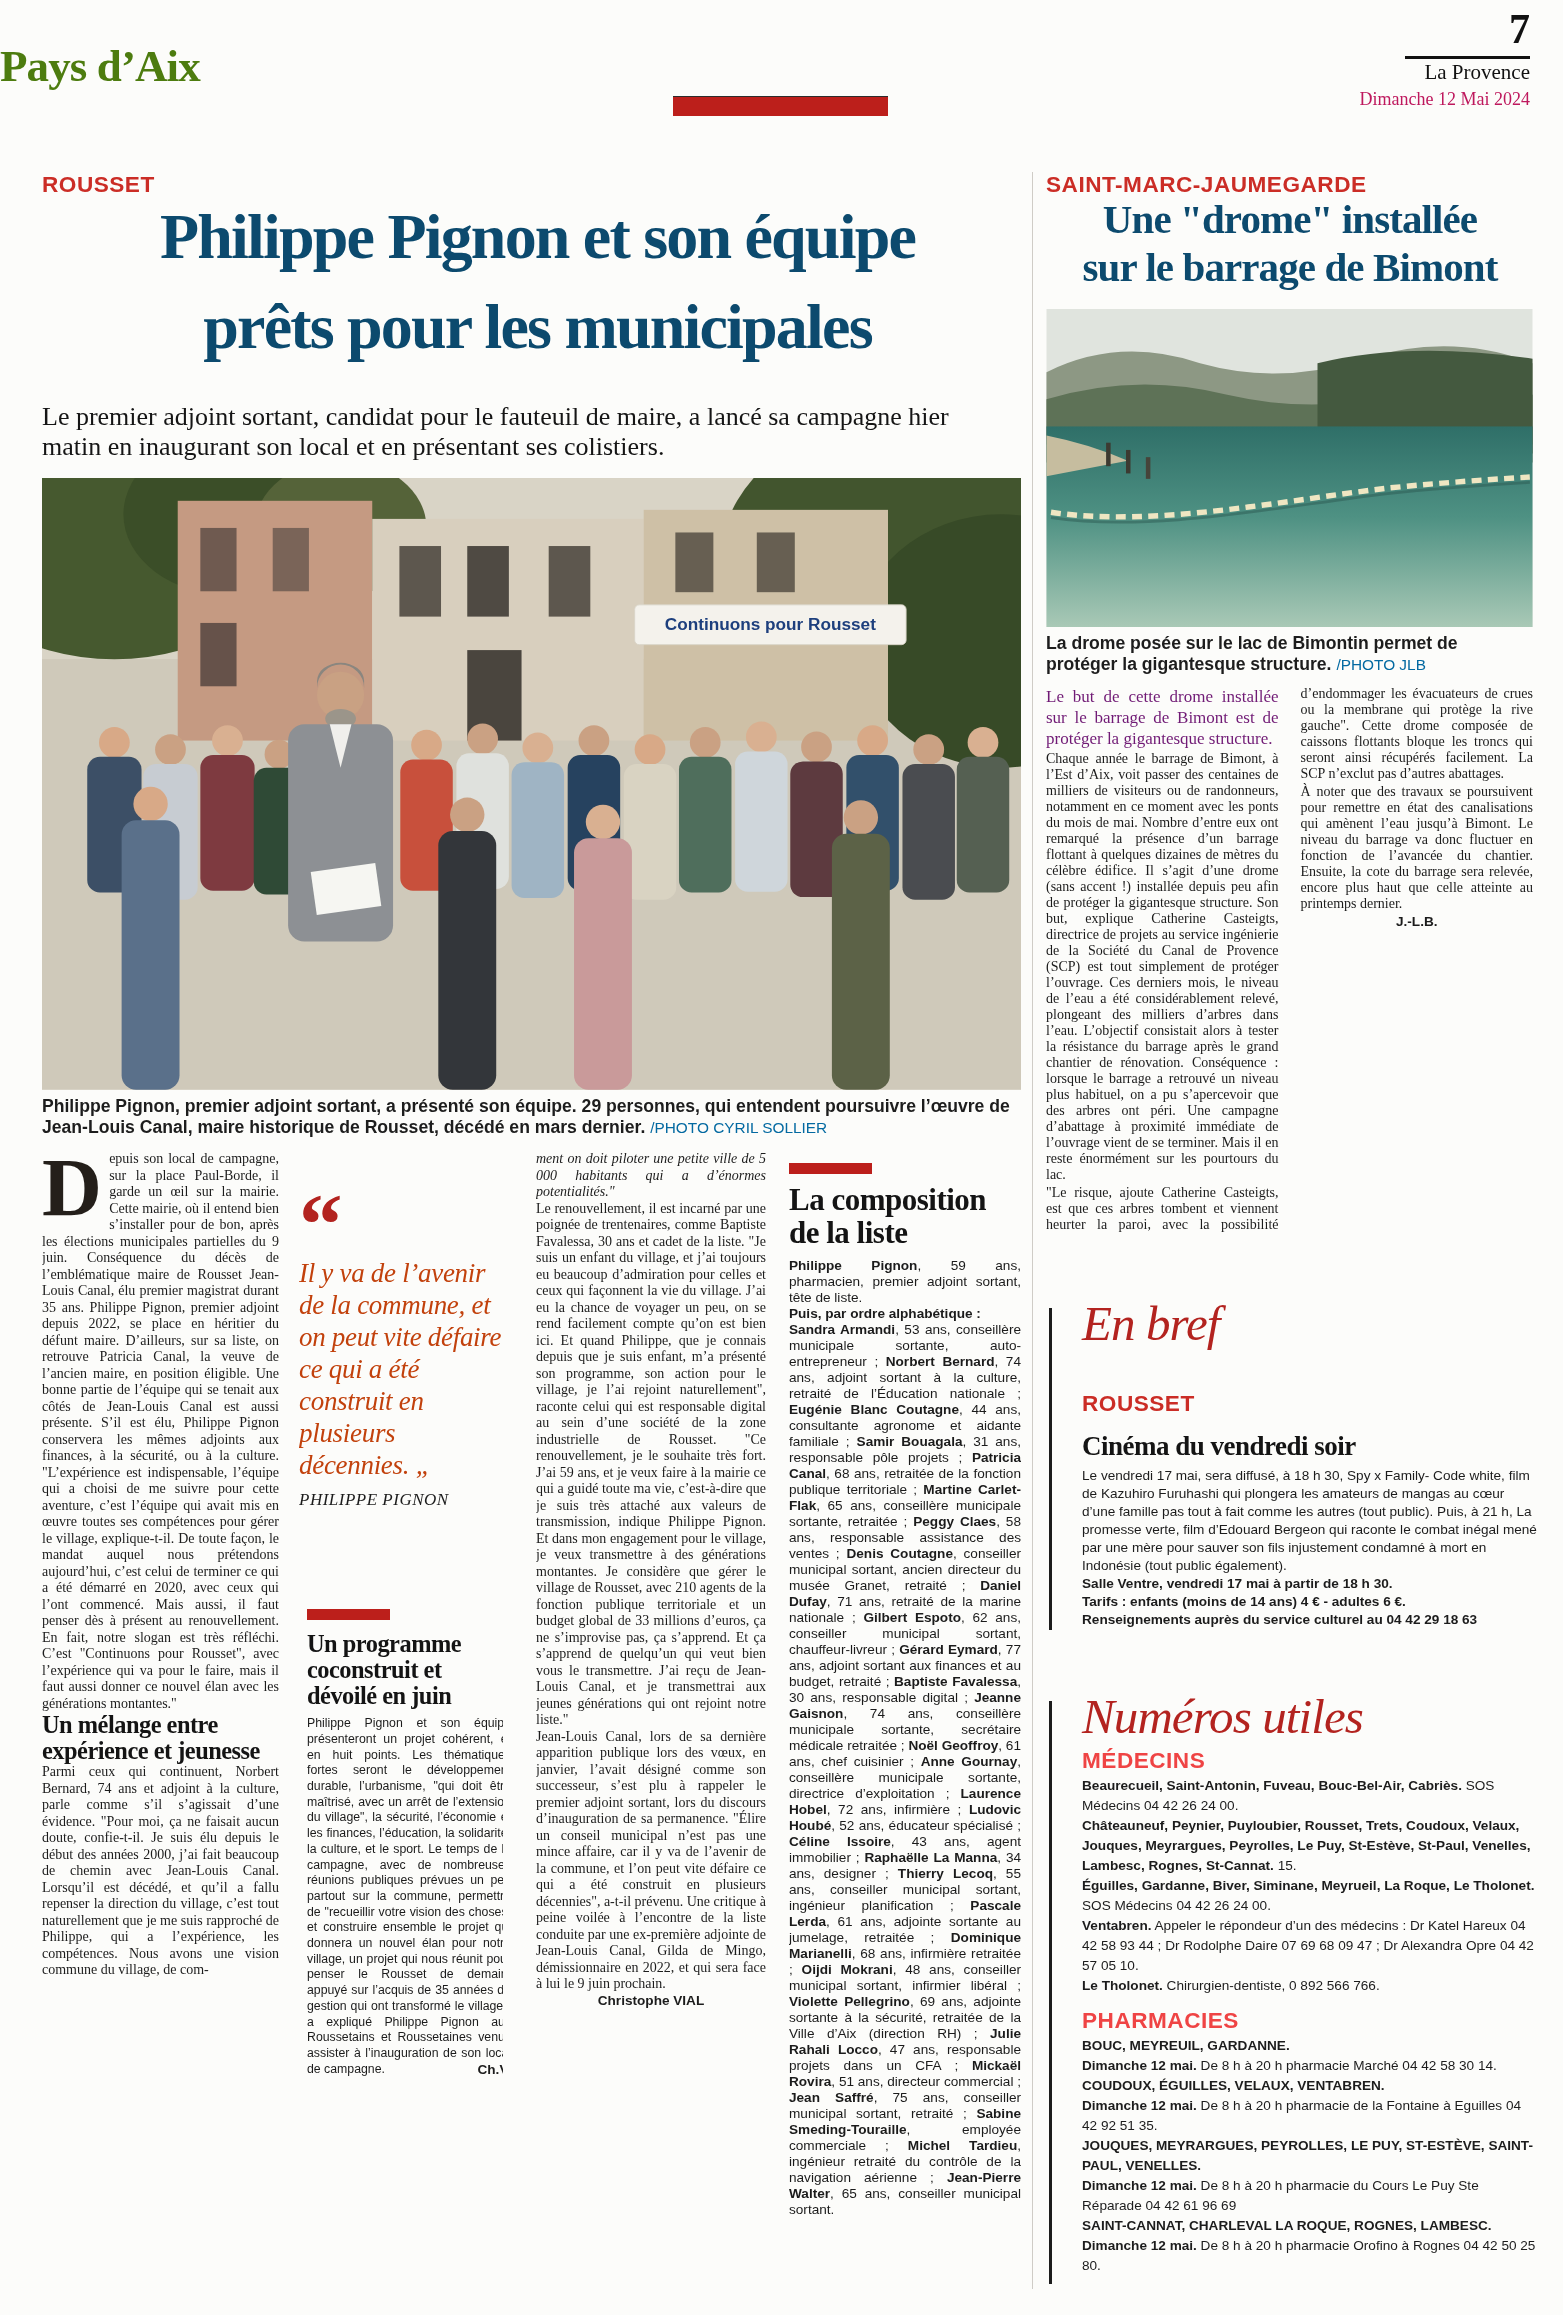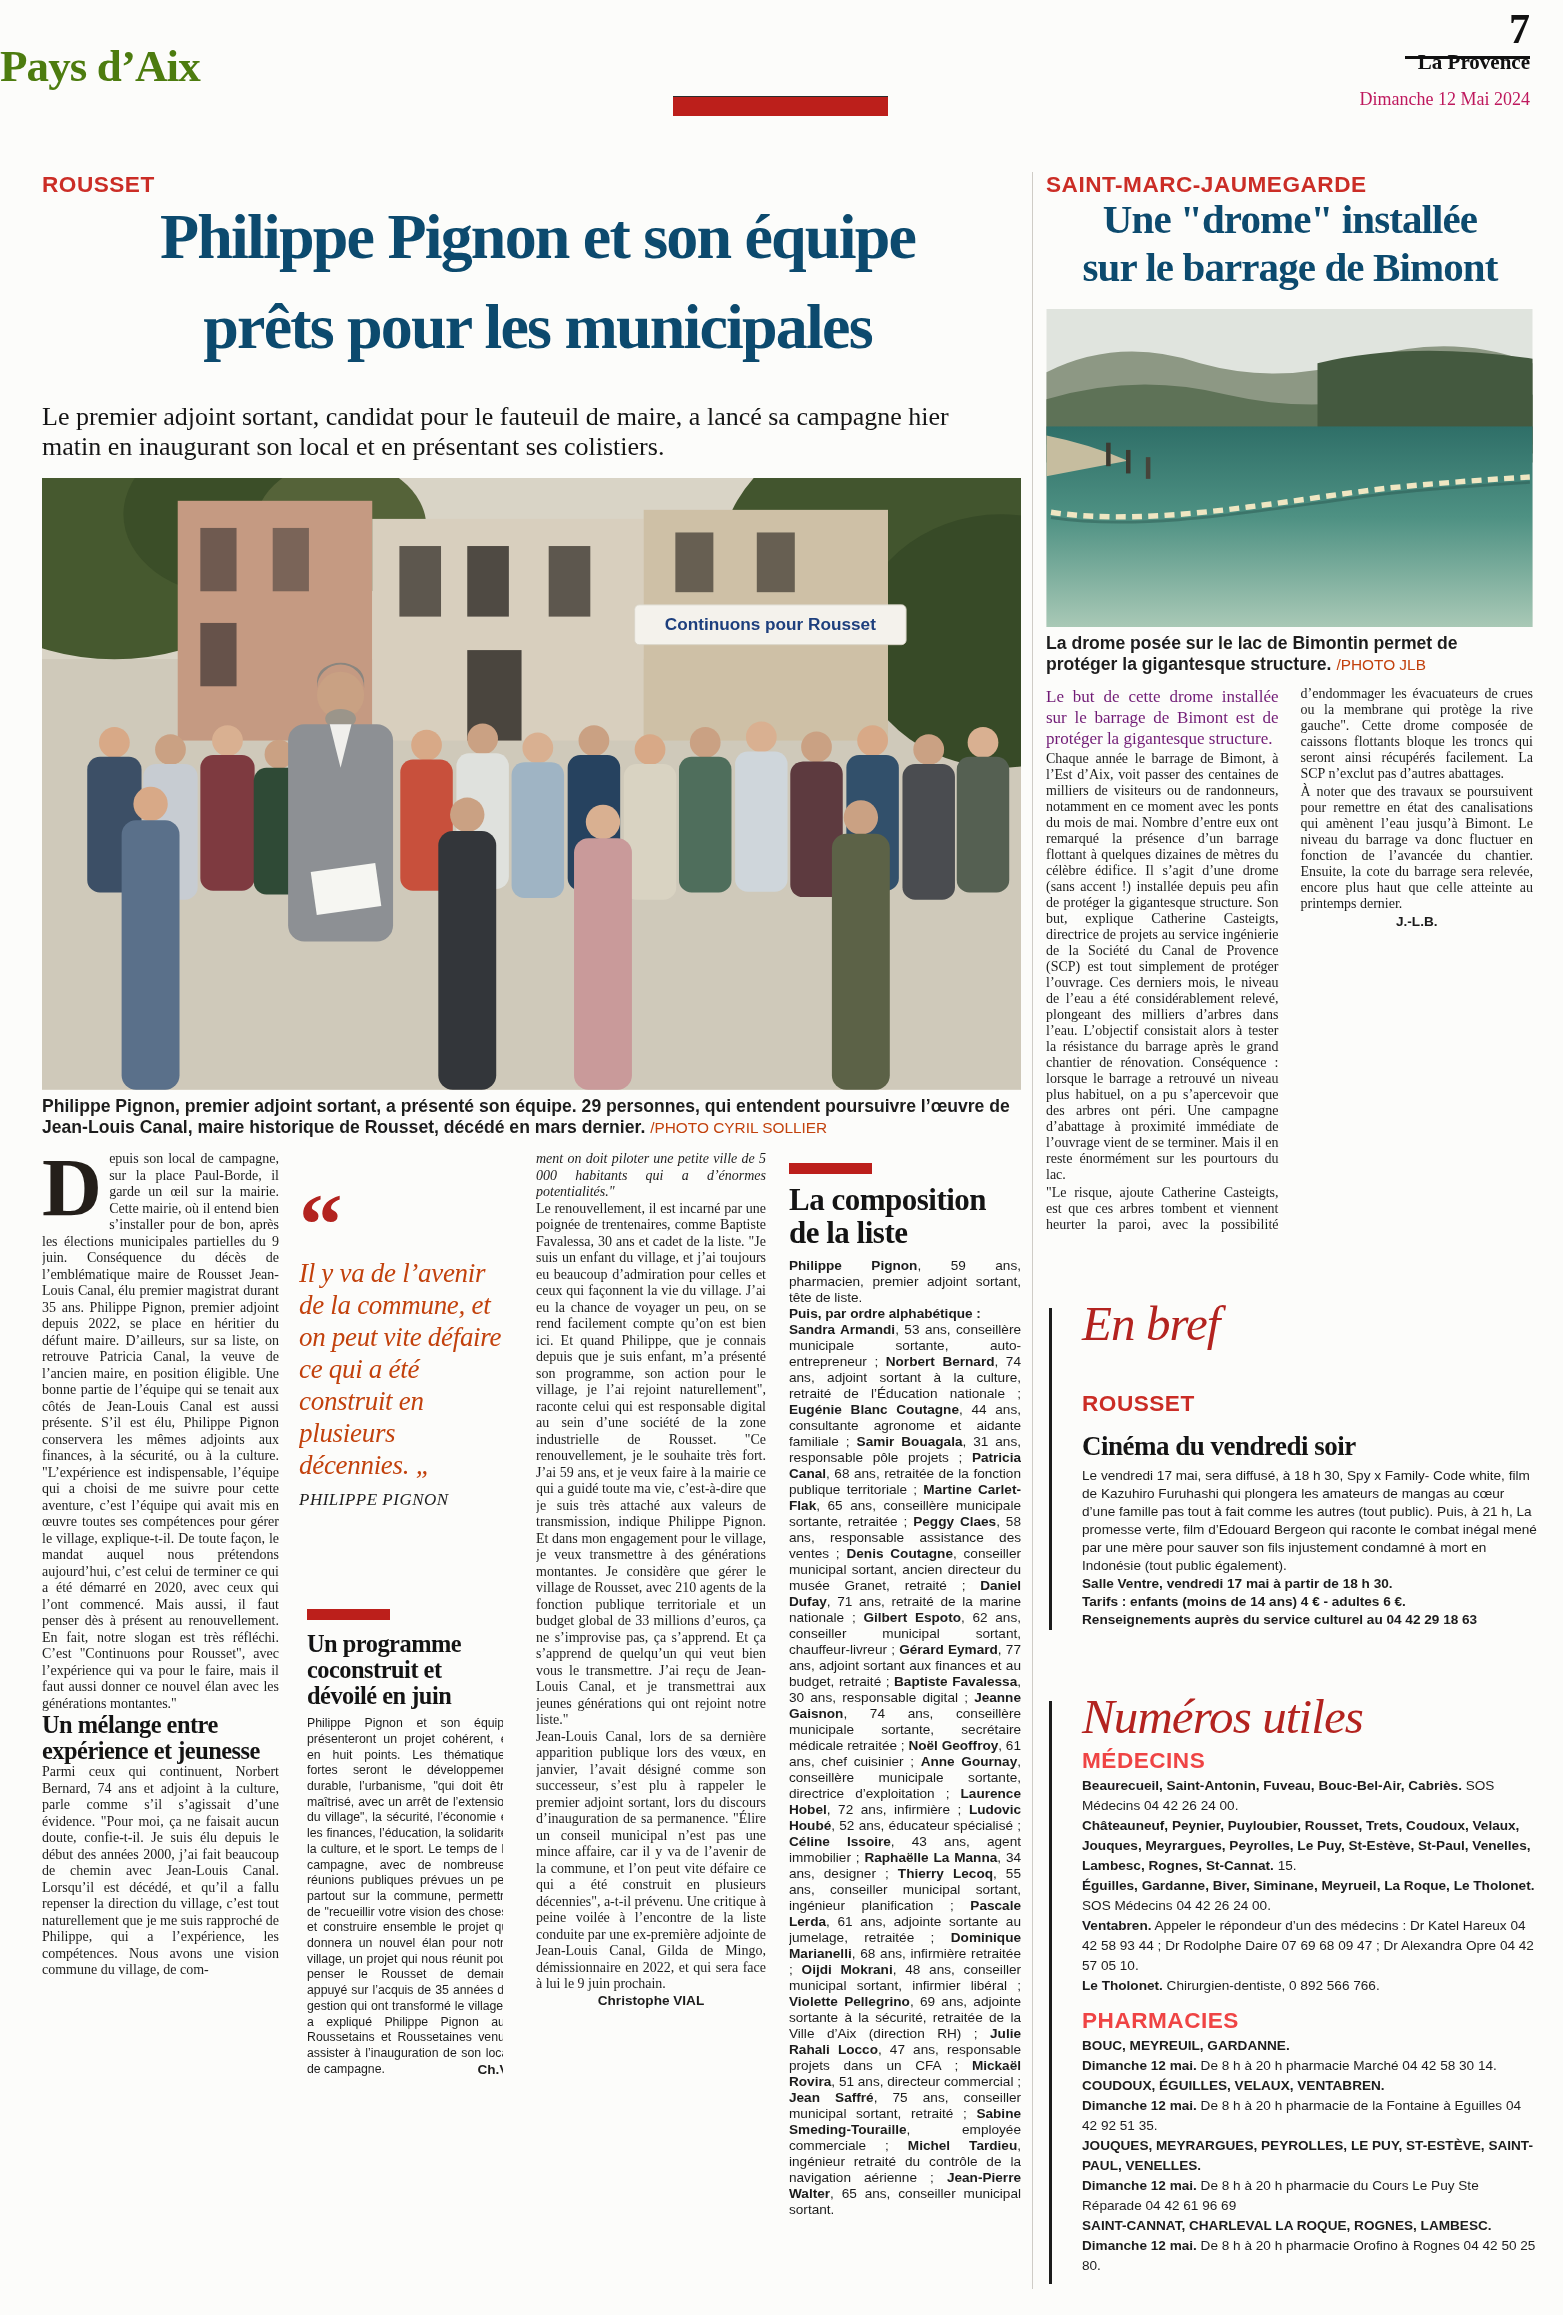--- a/index.html
+++ b/index.html
@@ -4,33 +4,33 @@
 <style>
   html,body{margin:0;padding:0;background:#e8e8e6;}
   .page{position:relative;width:1563px;height:2316px;background:#fcfcfa;overflow:hidden;
         font-family:"Liberation Serif","DejaVu Serif",serif;color:#1b1b1b;}
   .abs{position:absolute;}
   
   .masthead{left:0;top:40px;width:100%;text-align:left;font-size:45px;font-weight:bold;color:#4d7c0f;letter-spacing:-0.9px;}
   .masthead-bar{left:673px;top:96px;width:215px;height:19px;background:#bc1f1b;border-top:1.8px solid #2c2c2c;}
   .pageno{right:33px;top:5.4px;font-size:42px;font-weight:bold;color:#111;}
   .pageno-rule{right:33px;top:56px;width:125px;height:2.7px;background:#111;}
-  .brand{right:33px;top:50px;font-size:21px;font-weight:bold;color:#111;}
+  .brand{right:33px;top:60px;font-size:21px;font-weight:normal;color:#111;}
   .edition-date{right:33px;top:89px;font-size:18px;color:#be185d;}
   
   .kicker{font-family:"Liberation Sans","DejaVu Sans",sans-serif;font-weight:bold;font-size:22.6px;color:#cb2d26;letter-spacing:0.5px;}
   .hl{font-weight:bold;color:#0c4a6e;letter-spacing:-1.8px;text-align:center;}
   .hl-left{left:40px;top:192px;width:995px;font-size:64px;line-height:90px;}
   .hl span{display:block;}
   .deck{left:42px;top:402px;width:932px;font-size:26px;line-height:30px;color:#151515;}
   .hl-right{left:1046px;top:195px;width:488px;font-size:41px;line-height:48px;letter-spacing:-0.9px;}
   
   .photo{display:block;}
   .caption{font-family:"Liberation Sans","DejaVu Sans",sans-serif;font-weight:bold;font-size:17.6px;line-height:21px;color:#1d1d1d;}
-  .credit{font-weight:normal;color:#c2410c;font-size:15.4px;}
+  .credit{font-weight:normal;color:#0369a1;font-size:15.4px;}
   
   .bodycol{top:1151px;height:1142px;overflow:hidden;text-align:justify;font-size:14px;line-height:16.5px;color:#1c1c1c;}
   .bodycol p{margin:0;}
   .dropcap{float:left;font-size:83px;line-height:65px;font-weight:bold;padding:3.6px 7.2px 0 0;color:#241f1a;}
   .subhead{font-weight:bold;font-size:24.4px;line-height:26px;letter-spacing:-0.5px;text-align:left;margin:14.5px 0 7.2px 0;color:#141414;}
   .byline{font-family:"Liberation Sans","DejaVu Sans",sans-serif;font-weight:bold;font-size:13.6px;text-align:center;margin-top:3.6px;}
   .ital{font-style:italic;}
   
   .qmark{font-size:87px;line-height:54px;font-weight:bold;color:#b3231f;margin-top:47px;font-family:"Liberation Serif",serif;}
   .pullquote{font-style:italic;font-size:27px;line-height:32px;color:#c2410c;letter-spacing:-0.3px;text-align:left;margin-top:5.4px;}

